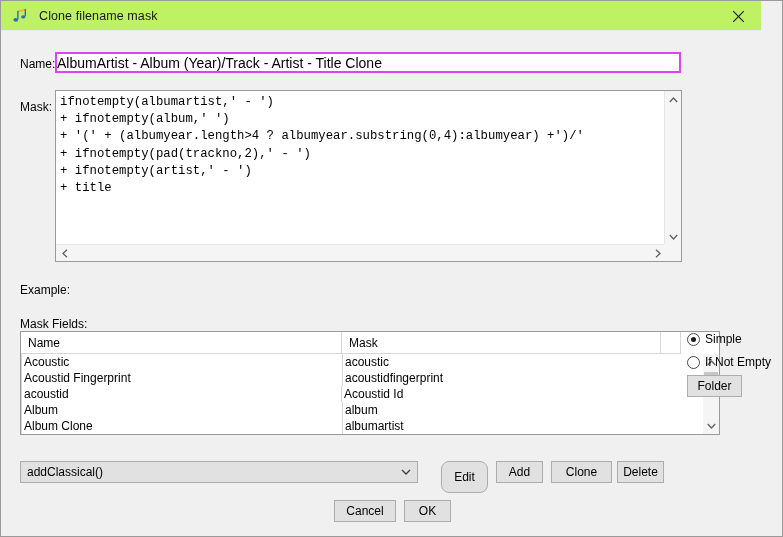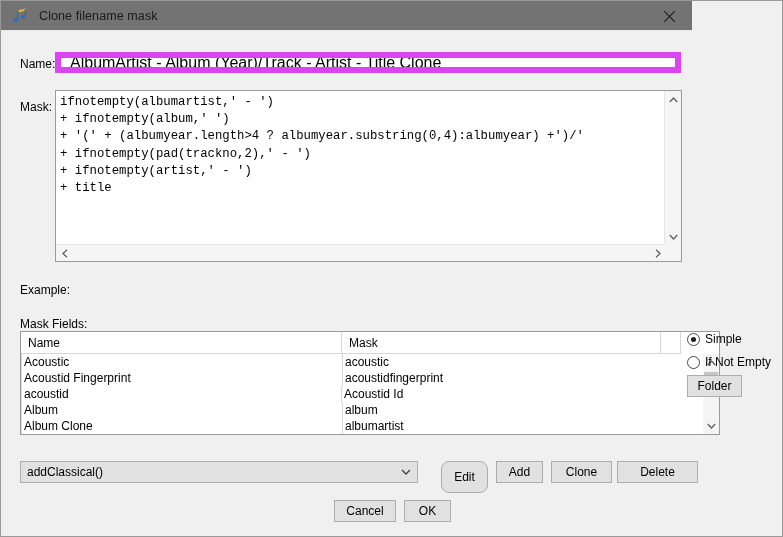--- a/index.html
+++ b/index.html
@@ -14,22 +14,22 @@
     position: relative;
     width: 783px; height: 537px;
     background: #f0f0f0;
     border: 1px solid #9a9a9a;
     overflow: hidden;
   }
 
   
   #titlebar {
     position: absolute; left: 0; top: 0;
-    width: 691px; height: 30px;
-    background: #737373;
+    width: 760px; height: 30px;
+    background: #bef264;
     border-bottom: 1px solid #e8e8e8;
     display: flex; align-items: center;
   }
   #title-icon {
     margin-left: 11px; width: 18px; height: 18px;
     display: flex; align-items: center; justify-content: center;
   }
   #title-text {
     margin-left: 9px;
     font-size: 12.5px;
@@ -51,25 +51,25 @@
     color: #000000;
     white-space: nowrap;
   }
 
   
   #name-label { left: 19px; top: 56px; }
   #name-input {
     position: absolute; left: 54px; top: 51px;
     width: 626px; height: 21px;
     background: #ffffff;
-    border: 6px solid #d946ef;
+    border: 2px solid #d946ef;
     font-family: "Liberation Sans", sans-serif;
-    font-size: 16px;
-    color: #000000;
-    padding: 0 9px;
+    font-size: 14px;
+    color: #000000;
+    padding: 0 0;
     outline: none;
   }
 
   
   #mask-label { left: 19px; top: 99px; }
   #mask-box {
     position: absolute; left: 54px; top: 89px;
     width: 627px; height: 172px;
     background: #ffffff;
     border: 1px solid #9a9a9a;
@@ -216,21 +216,21 @@
     font-size: 12px; color: #000000;
     padding-left: 6px; flex: 1;
   }
   #udf-arrow {
     width: 22px; height: 20px;
     display: flex; align-items: center; justify-content: center;
   }
   #btn-edit   { left: 440px; top: 460px; width: 47px; height: 32px; border-radius: 8px; }
   #btn-add    { left: 495px; top: 460px; width: 47px; height: 22px; }
   #btn-clone  { left: 550px; top: 460px; width: 61px; height: 22px; }
-  #btn-delete { left: 616px; top: 460px; width: 81px; height: 22px; }
+  #btn-delete { left: 616px; top: 460px; width: 47px; height: 22px; }
 
   
   #btn-cancel { left: 333px; top: 499px; width: 62px; height: 22px; }
   #btn-ok     { left: 403px; top: 499px; width: 47px; height: 22px; }
 </style>
 </head>
 <body>
 
 <div id="app">
 

